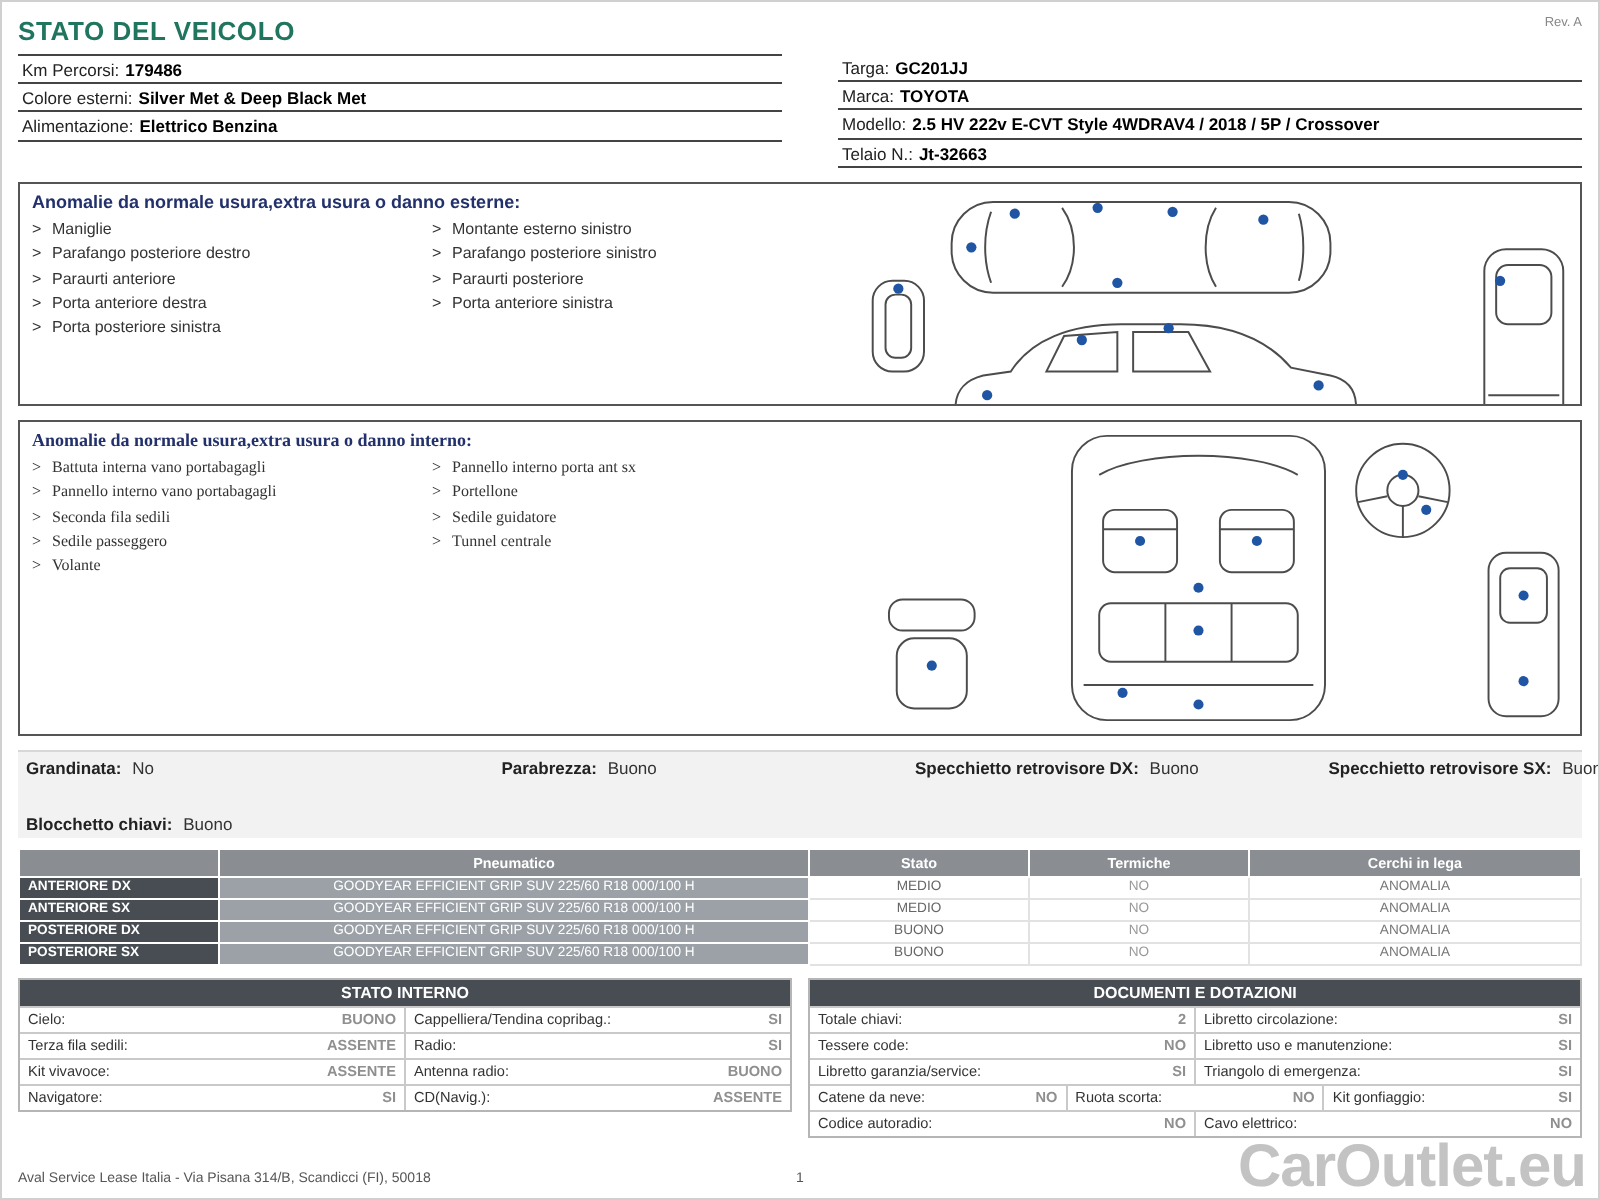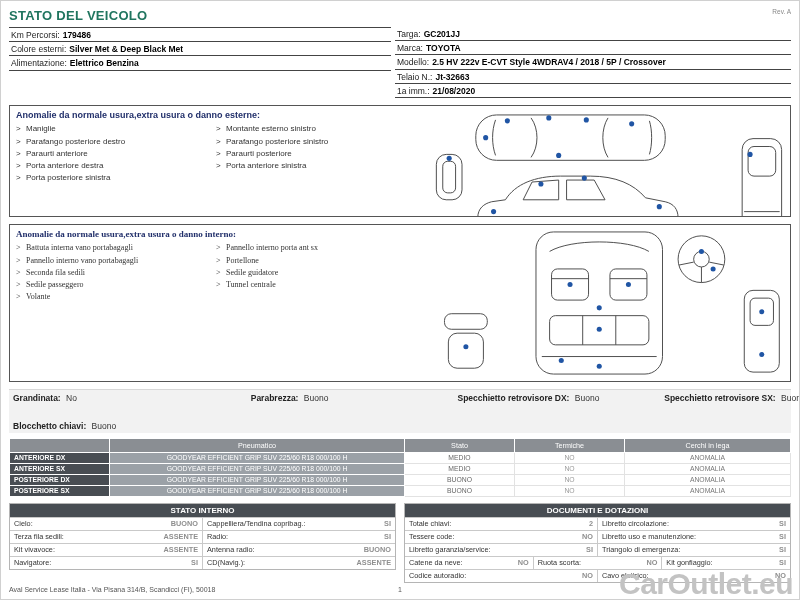--- a/index.html
+++ b/index.html
@@ -7,21 +7,21 @@
   body { font-family:"Liberation Sans", sans-serif; }
   .page { width:800px; height:600px; position:relative; background:#fff;
           border:1px solid #d0d0d0; padding:5px 8px 0; overflow:hidden; }
 
   
   .hdr { display:flex; justify-content:space-between; align-items:flex-start; }
   .title { font-size:13px; font-weight:bold; color:#20755f; letter-spacing:.3px; margin:2px 0 4px; }
   .rev { font-size:6.5px; color:#888; margin-top:2px; }
 
   
-  .info { display:flex; gap:4px; }
+  .info { display:flex; gap:28px; }
   .info-left { width:382px; border-top:1px solid #444; }
   .info-right { flex:1; }
   .irow { display:flex; align-items:baseline; border-bottom:1px solid #444;
           padding:2px 2px 1px; font-size:8.5px; line-height:1.2; }
   .irow .lbl { color:#222; margin-right:3px; white-space:nowrap; }
   .irow .val { font-weight:bold; color:#000; }
 
   
   .box { border:1px solid #555; margin-top:7px; position:relative; padding:4px 6px; overflow:hidden; }
   .box.ext { height:112px; }
@@ -41,21 +41,21 @@
   .statusrow { display:flex;gap:21px; }
   .sitem { white-space:nowrap; }
   .sitem.w1 { flex:0 0 28%; } .sitem.w2 { flex:0 0 24%; }
   .sitem.w3 { flex:0 0 24%; } .sitem.w4 { flex:0 0 24%; }
   .sitem .slbl { font-weight:bold; color:#222; margin-right:3px; }
   .sitem .sval { color:#333; }
   .statusrow + .statusrow { margin-top:18px; }
 
   
   .tyres { width:100%; border-collapse:collapse; margin-top:5px; font-size:6.8px; }
-  .tyres th { background:#8a8e93; color:#fff; font-size:7.2px; font-weight:normal;
+  .tyres th { background:#8a8e93; color:#fff; font-size:7.2px; font-weight:bold;
               padding:2px 4px; border:1px solid #fff; text-align:center; }
   .tyres th.c-pos { width:100px; }
   .tyres th.c-tyre { width:295px; }
   .tyres th.c-stato, .tyres th.c-term { width:110px; }
   .tyres td { padding:1.5px 4px; border:1px solid #e2e2e2; }
   .tyres td.pos { background:#484d53; color:#fff; font-weight:bold; border-color:#fff; }
   .tyres td.tyre { background:#9ba1a7; color:#fff; text-align:center; border-color:#fff; }
   .tyres td.stato { color:#666; text-align:center; }
   .tyres td.term { color:#999; text-align:center; }
   .tyres td.cerchi { color:#777; text-align:center; }
@@ -111,24 +111,20 @@
         <span class="lbl">Marca:</span>
         <span class="val">TOYOTA</span>
       </div>
       <div class="irow">
         <span class="lbl">Modello:</span>
         <span class="val">2.5 HV 222v E-CVT Style 4WDRAV4 / 2018 / 5P / Crossover</span>
       </div>
       <div class="irow">
         <span class="lbl">Telaio N.:</span>
         <span class="val">Jt-32663</span>
-      </div>
-      <div class="irow">
-        <span class="lbl">1a imm.:</span>
-        <span class="val">21/08/2020</span>
       </div>
     </div>
   </div>
 
   <div class="box ext">
     <div class="box-title">Anomalie da normale usura,extra usura o danno esterne:</div>
     <div class="cols">
       <ul class="anom">
         <li>Maniglie</li>
         <li>Parafango posteriore destro</li>

